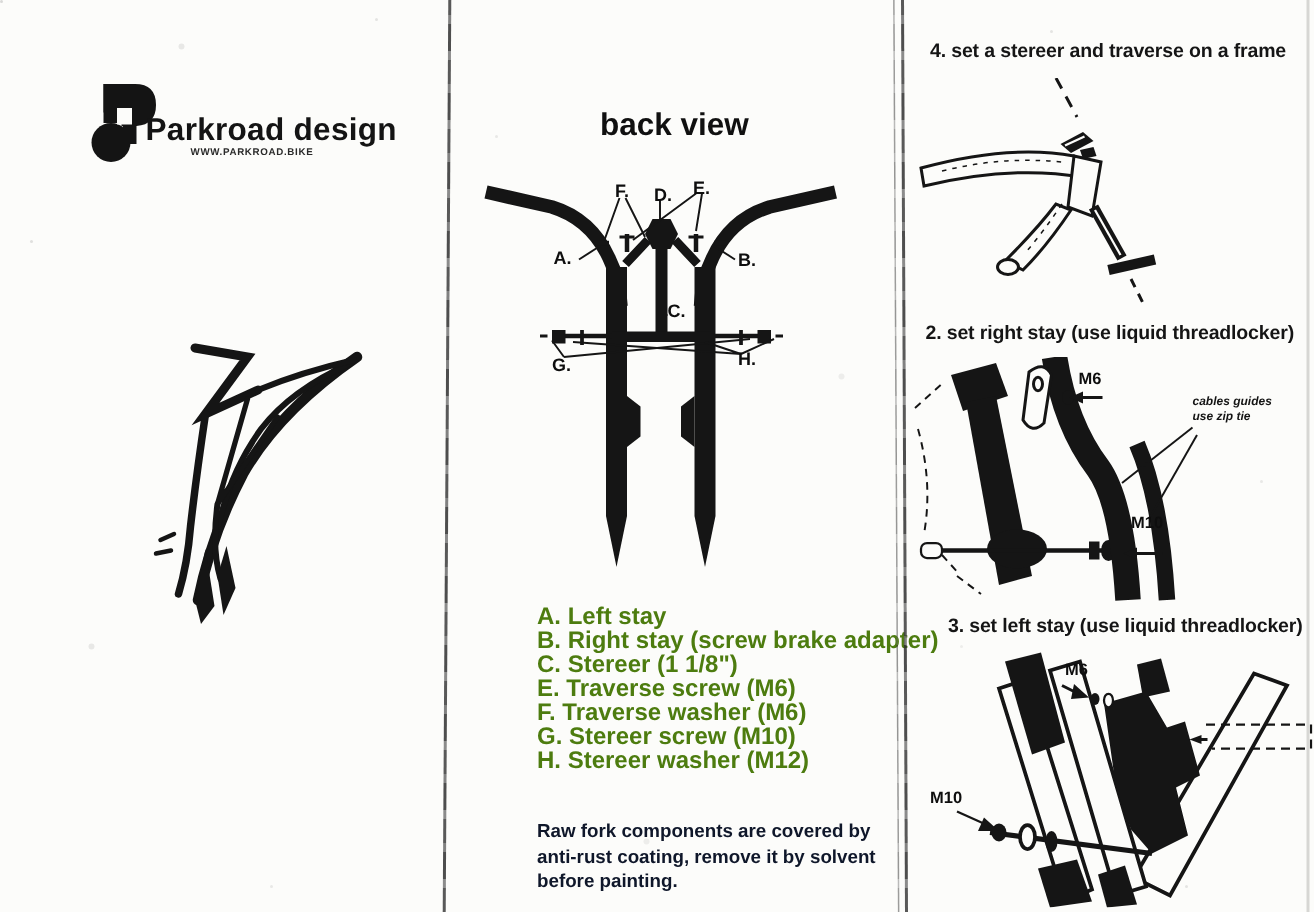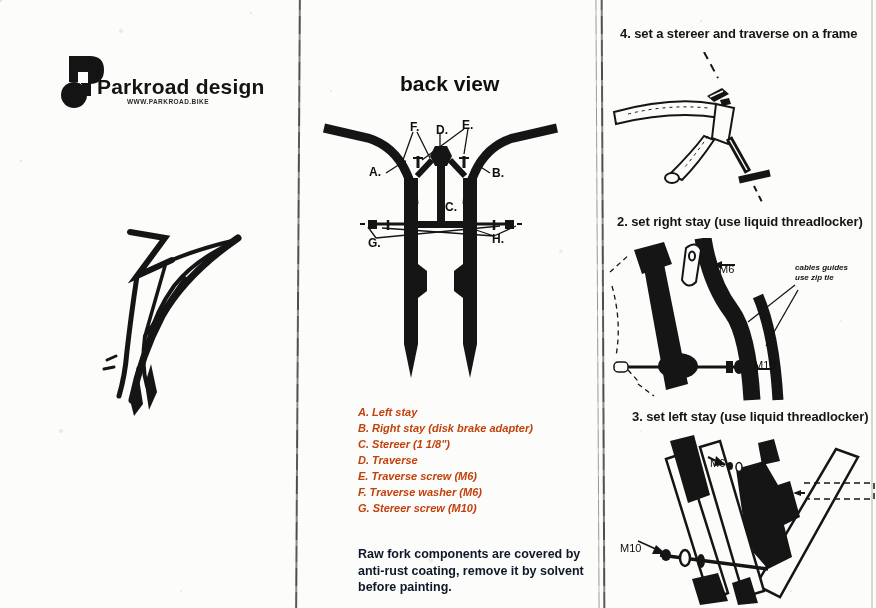--- a/index.html
+++ b/index.html
@@ -16,24 +16,24 @@
     opacity:.85;
   }
   .fold.thin{width:1px;opacity:.5;}
   .edge{position:absolute;top:0;height:608px;width:2px;background:#d7d7d4;}
   
   .brand-name{font-size:21px;font-weight:600;letter-spacing:.2px;color:#141414;}
   .brand-web{font-size:6.5px;font-weight:700;letter-spacing:.45px;color:#2a2a2a;}
   .big-title{font-size:29px;font-weight:700;letter-spacing:.2px;color:#101010;}
   .view-title{font-size:21px;font-weight:700;color:#101010;}
   .step-head{font-size:13px;font-weight:700;color:#151515;letter-spacing:-.1px;white-space:nowrap;}
-  .list-line{font-size:11px;font-weight:700;line-height:16px;color:#c2410c;white-space:nowrap;font-style:italic;}
+  .list-line{font-size:16px;font-weight:700;line-height:16px;color:#4d7c0f;white-space:nowrap;}
   .note-text{font-size:12.5px;font-weight:700;line-height:16.6px;color:#0f172a;width:236px;}
   .dlabel{position:absolute;font-size:12px;font-weight:700;color:#0e0e0e;}
-  .mlabel{position:absolute;font-size:11px;font-weight:400;color:#0e0e0e;white-space:nowrap;margin-top:16px;}
+  .mlabel{position:absolute;font-size:11px;font-weight:700;color:#0e0e0e;white-space:nowrap;}
   .cable-note{position:absolute;font-size:8px;font-style:italic;font-weight:700;line-height:9.5px;color:#141414;white-space:nowrap;}
   
   .specks{position:absolute;left:0;top:0;width:2px;height:2px;border-radius:50%;background:rgba(60,60,60,.18);
     box-shadow:120px 30px 0 1px rgba(60,60,60,.10), 250px 12px 0 0 rgba(60,60,60,.12),
     60px 430px 0 1px rgba(60,60,60,.10), 20px 160px 0 0 rgba(60,60,60,.14),
     330px 90px 0 0 rgba(60,60,60,.10), 560px 250px 0 1px rgba(60,60,60,.08),
     700px 20px 0 0 rgba(60,60,60,.12), 840px 320px 0 0 rgba(60,60,60,.10),
     430px 560px 0 1px rgba(60,60,60,.08), 790px 590px 0 0 rgba(60,60,60,.12),
     180px 590px 0 0 rgba(60,60,60,.10), 640px 430px 0 0 rgba(60,60,60,.08);}
   svg{display:block;}
@@ -125,26 +125,26 @@
   <span class="dlabel" style="left:492px;top:166px;">B.</span>
   <span class="dlabel" style="left:445px;top:200px;">C.</span>
   <span class="dlabel" style="left:436px;top:123px;">D.</span>
   <span class="dlabel" style="left:462px;top:118px;">E.</span>
   <span class="dlabel" style="left:410px;top:120px;">F.</span>
   <span class="dlabel" style="left:368px;top:236px;">G.</span>
   <span class="dlabel" style="left:492px;top:232px;">H.</span>
 
   <div class="abs" style="left:358px;top:404px;">
     <div class="list-line">A. Left stay</div>
-    <div class="list-line">B. Right stay (disk brake adapter)</div>
+    <div class="list-line">B. Right stay (screw brake adapter)</div>
     <div class="list-line">C. Stereer (1 1/8")</div>
-    <div class="list-line">D. Traverse</div>
     <div class="list-line">E. Traverse screw (M6)</div>
     <div class="list-line">F. Traverse washer (M6)</div>
     <div class="list-line">G. Stereer screw (M10)</div>
+    <div class="list-line">H. Stereer washer (M12)</div>
   </div>
 
   <div class="abs note-text" style="left:358px;top:546px;">Raw fork components are covered by anti-rust coating, remove it by solvent before painting.</div>
 
   <div class="abs step-head" style="left:620px;top:26px;">4. set a stereer and traverse on a frame</div>
 
   <div class="abs" style="left:608px;top:52px;width:270px;height:152px;">
     <svg width="270" height="152" viewBox="0 0 270 152">
       <g stroke="#151515" fill="none">
         <path d="M96 0 L110 26" stroke-width="2" stroke-dasharray="8 6"></path>

